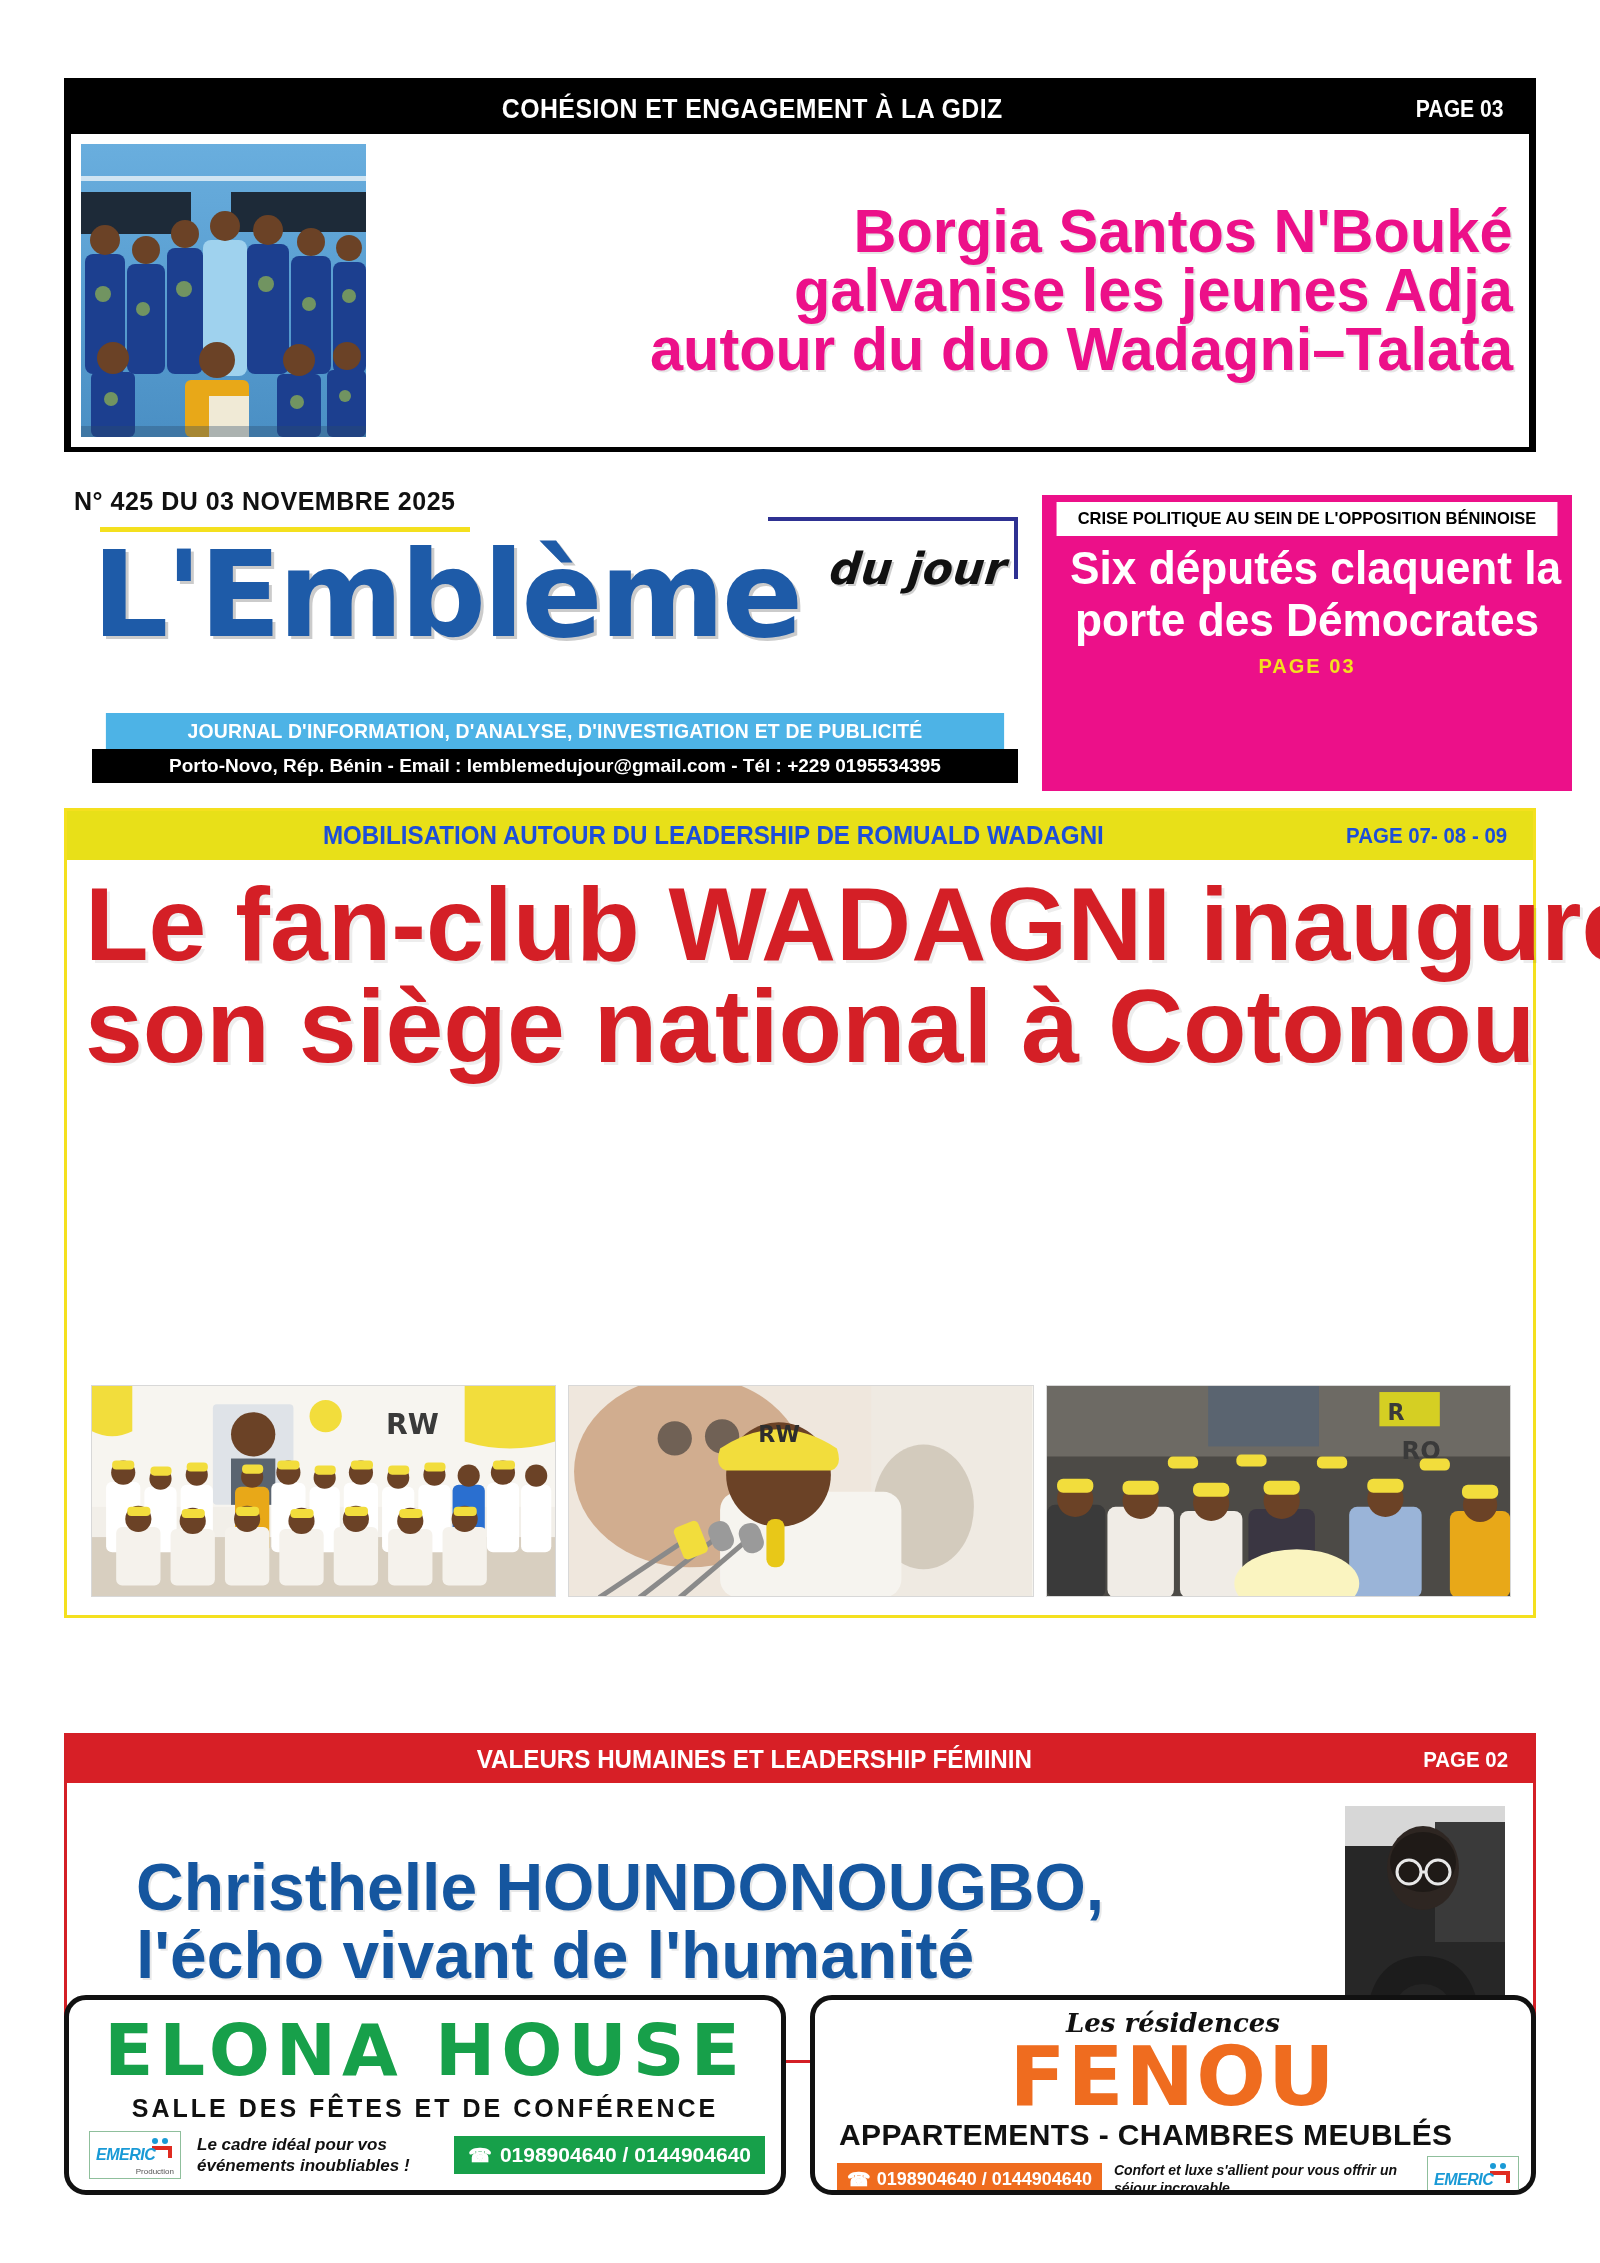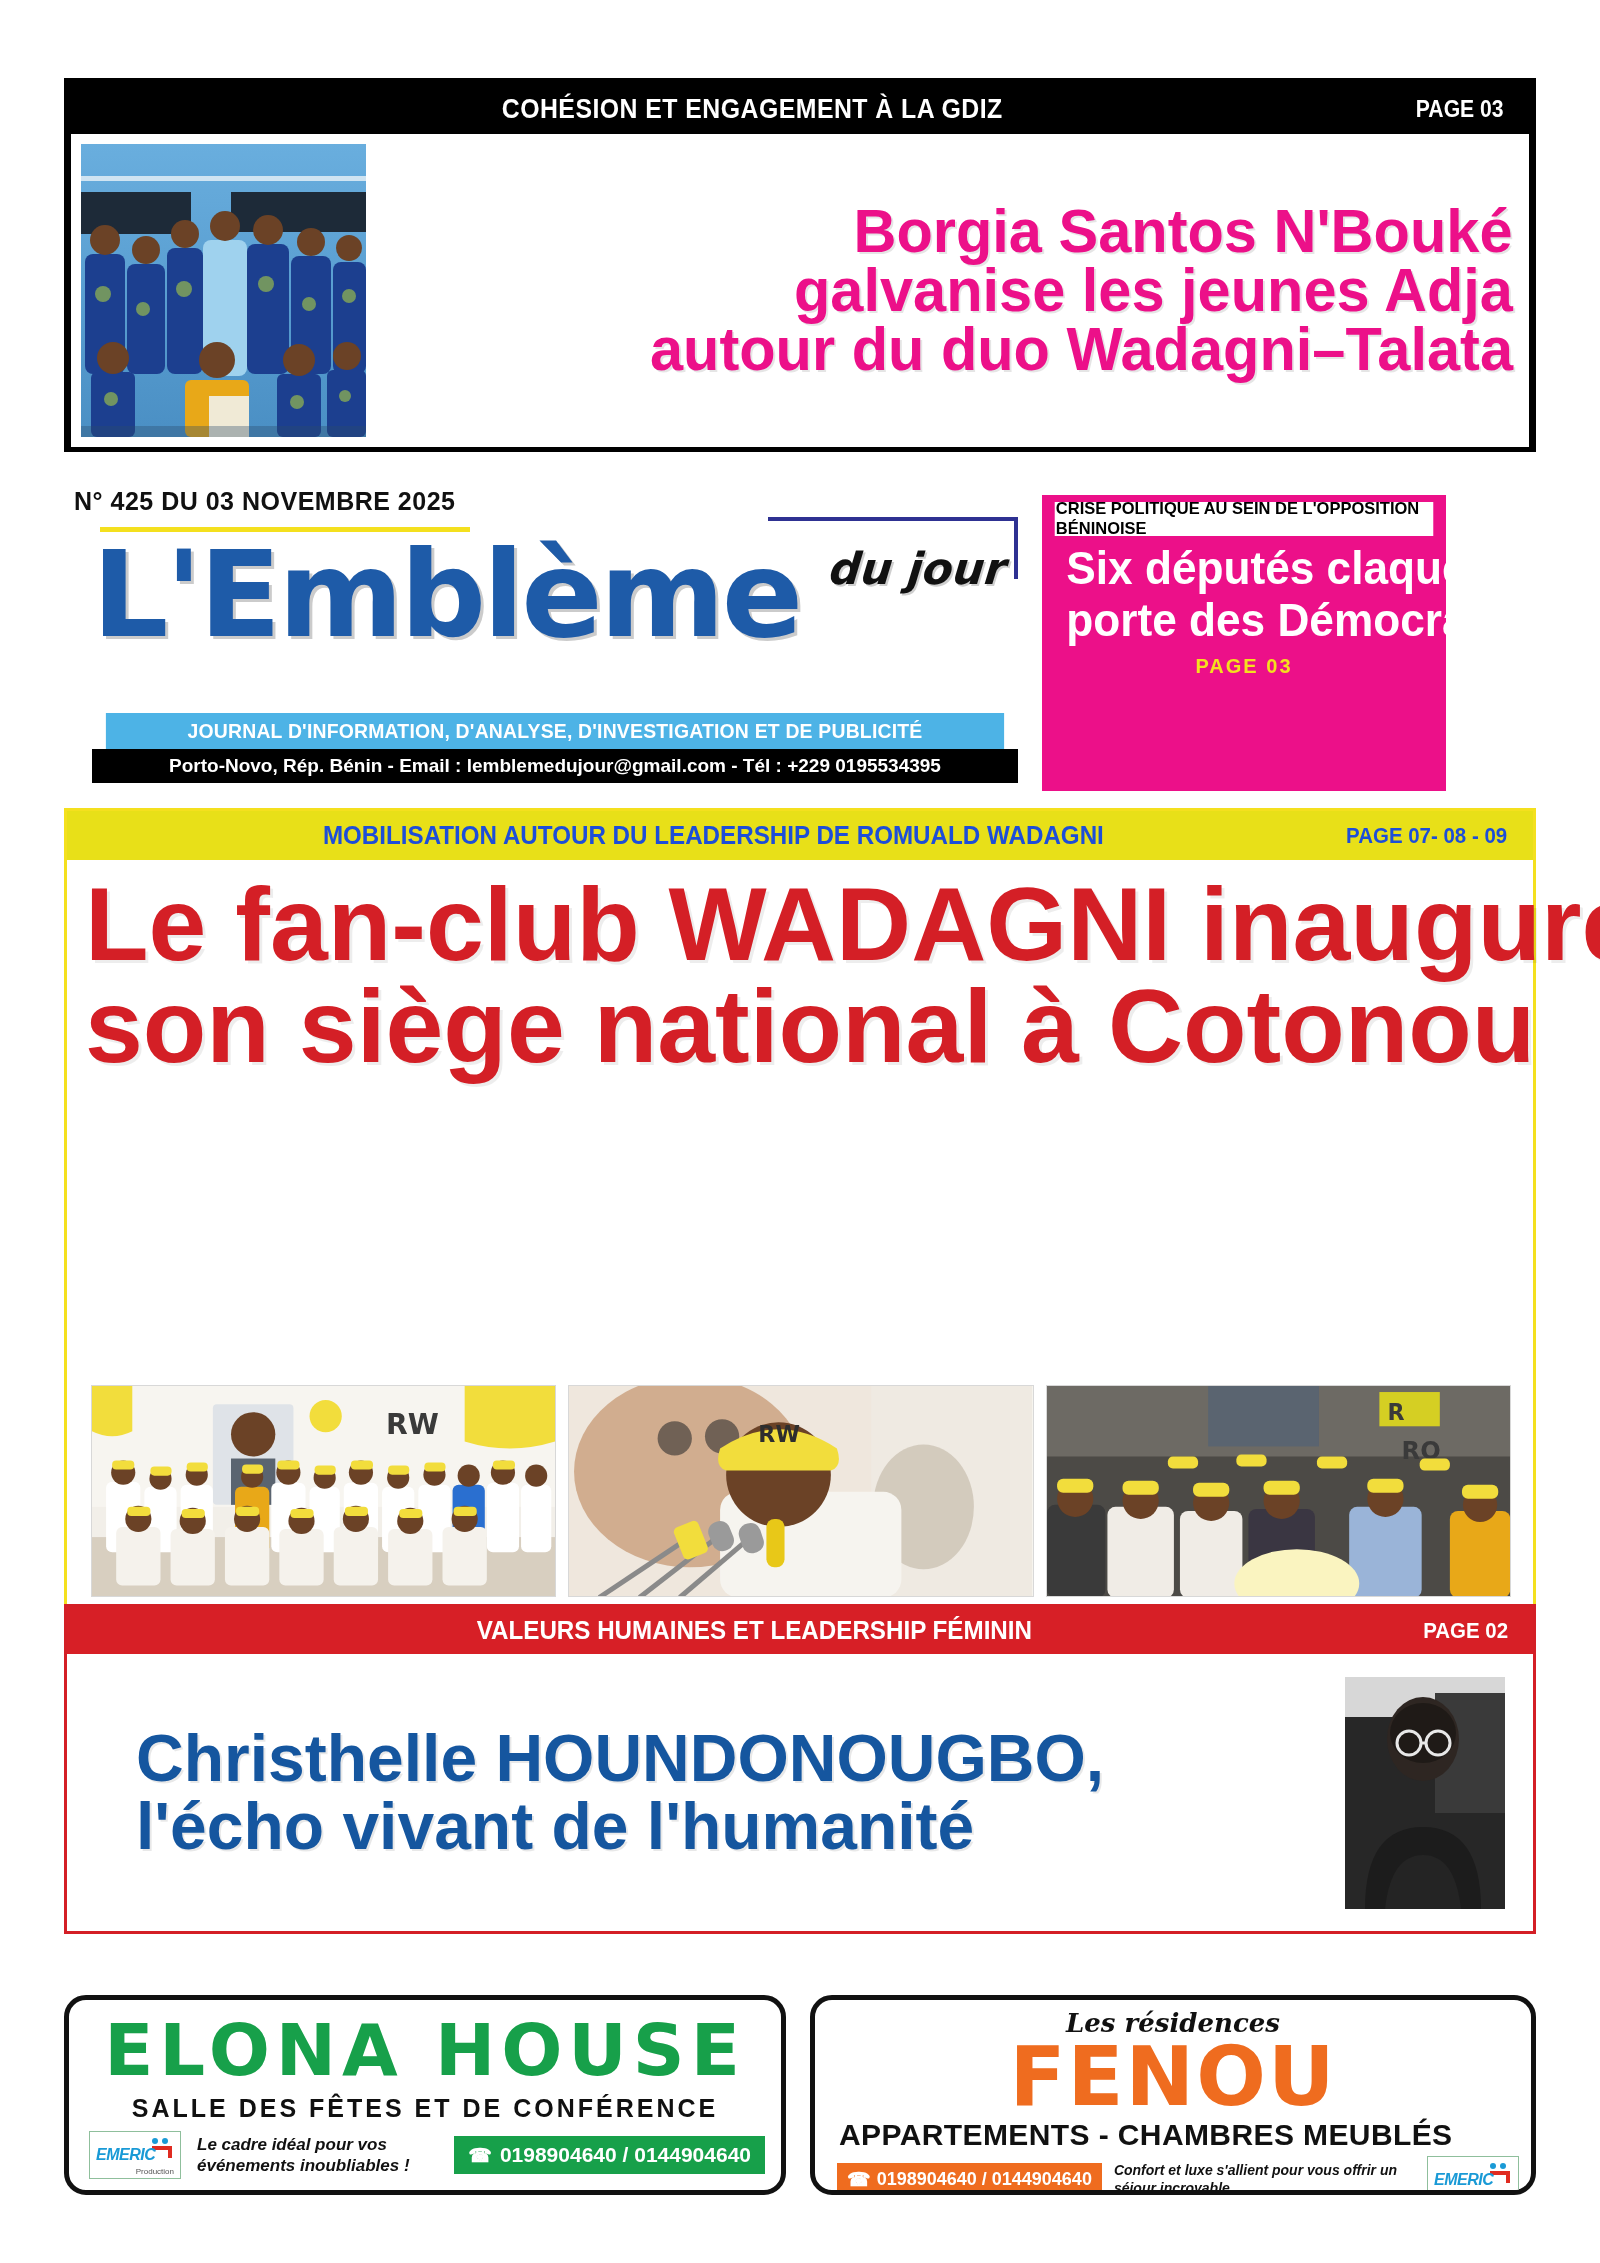--- a/index.html
+++ b/index.html
@@ -165,21 +165,21 @@
     font-weight: bold;
     display: flex;
     align-items: center;
     justify-content: center;
   }
 
   
   .pink-box {
     position: absolute;
     left: 1042px; top: 495px;
-    width: 404px; height: 296px;
+    width: 530px; height: 296px;
     background: #ec1089;
     border: 3px solid #ec1089;
   }
   .pink-kicker {
     margin: 4px;
     height: 34px;
     background: #ffffff;
     color: #000000;
     font-size: 17px;
     font-weight: bold;
@@ -259,21 +259,21 @@
   .ms-photo {
     flex: 1;
     position: relative;
     overflow: hidden;
     border: 1px solid #d8d8d8;
   }
 
   
   .third-story {
     position: absolute;
-    left: 64px; top: 1604px;
+    left: 64px; top: 1733px;
     width: 1472px; height: 330px;
     border: 3px solid #d41f26;
     background: #ffffff;
   }
   .ts-kicker {
     height: 47px;
     background: #d71f26;
     color: #ffffff;
     display: flex;
     align-items: center;

